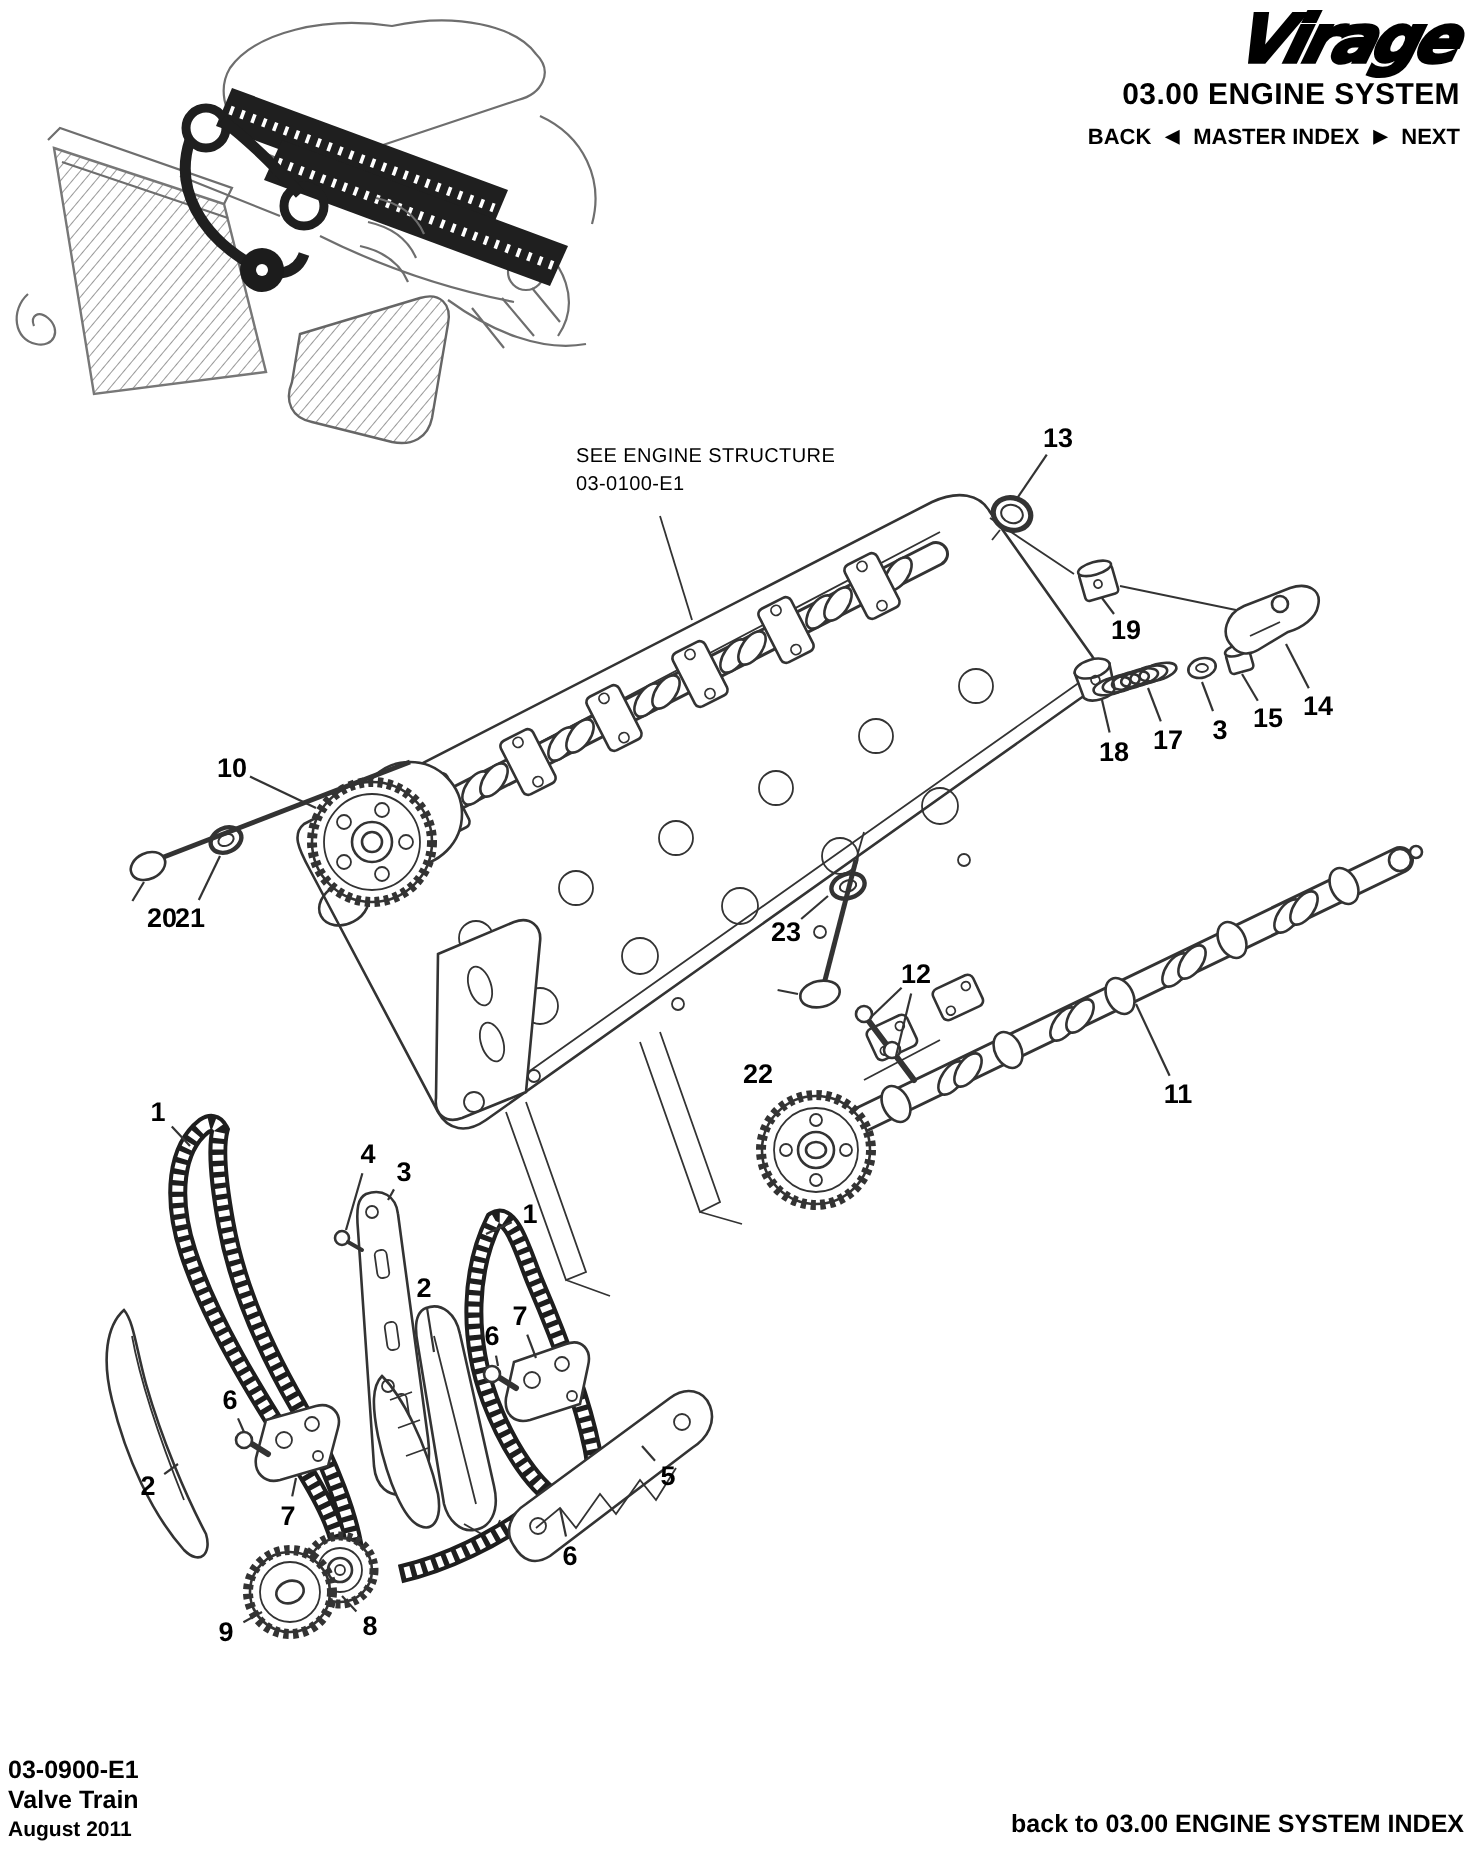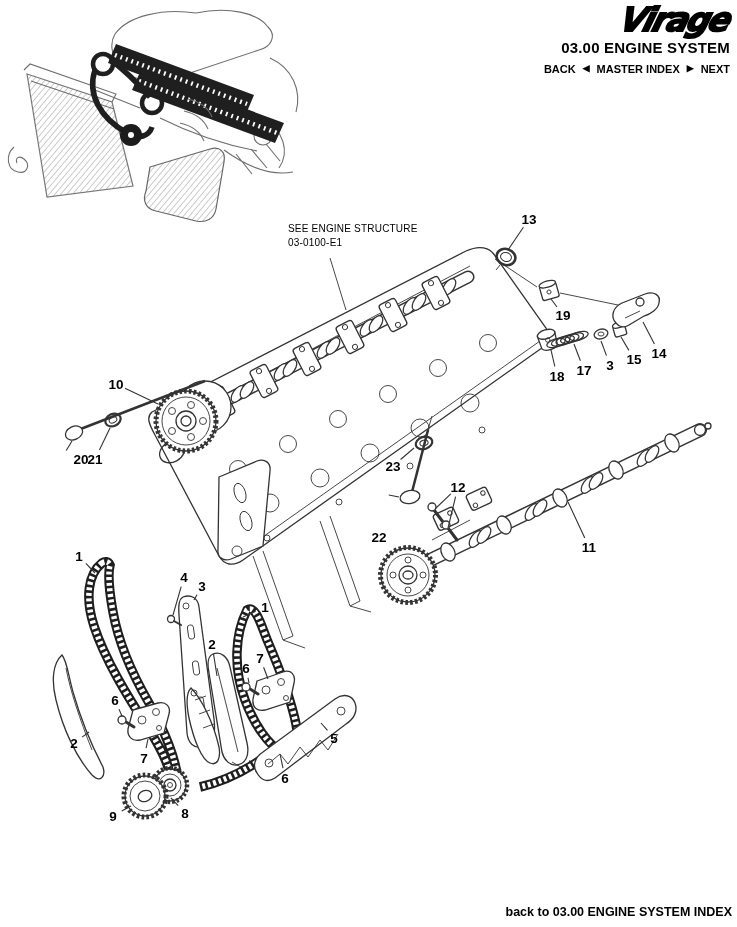--- a/index.html
+++ b/index.html
@@ -395,15 +395,20 @@
       <span class="callout" style="left: 260px; top: 658px;">7</span>
       <span class="callout" style="left: 115px; top: 700px;">6</span>
       <span class="callout" style="left: 74px; top: 743px;">2</span>
       <span class="callout" style="left: 144px; top: 758px;">7</span>
       <span class="callout" style="left: 334px; top: 738px;">5</span>
       <span class="callout" style="left: 285px; top: 778px;">6</span>
       <span class="callout" style="left: 113px; top: 816px;">9</span>
       <span class="callout" style="left: 185px; top: 813px;">8</span>
     </div>
 
+  <div class="footer-left">
+    <div>03-0900-E1</div>
+    <div>Valve Train</div>
+    <div class="date">August 2011</div>
+  </div>
   <div class="footer-link">back to 03.00 ENGINE SYSTEM INDEX</div>
 
 </div>
 
 </body></html>

